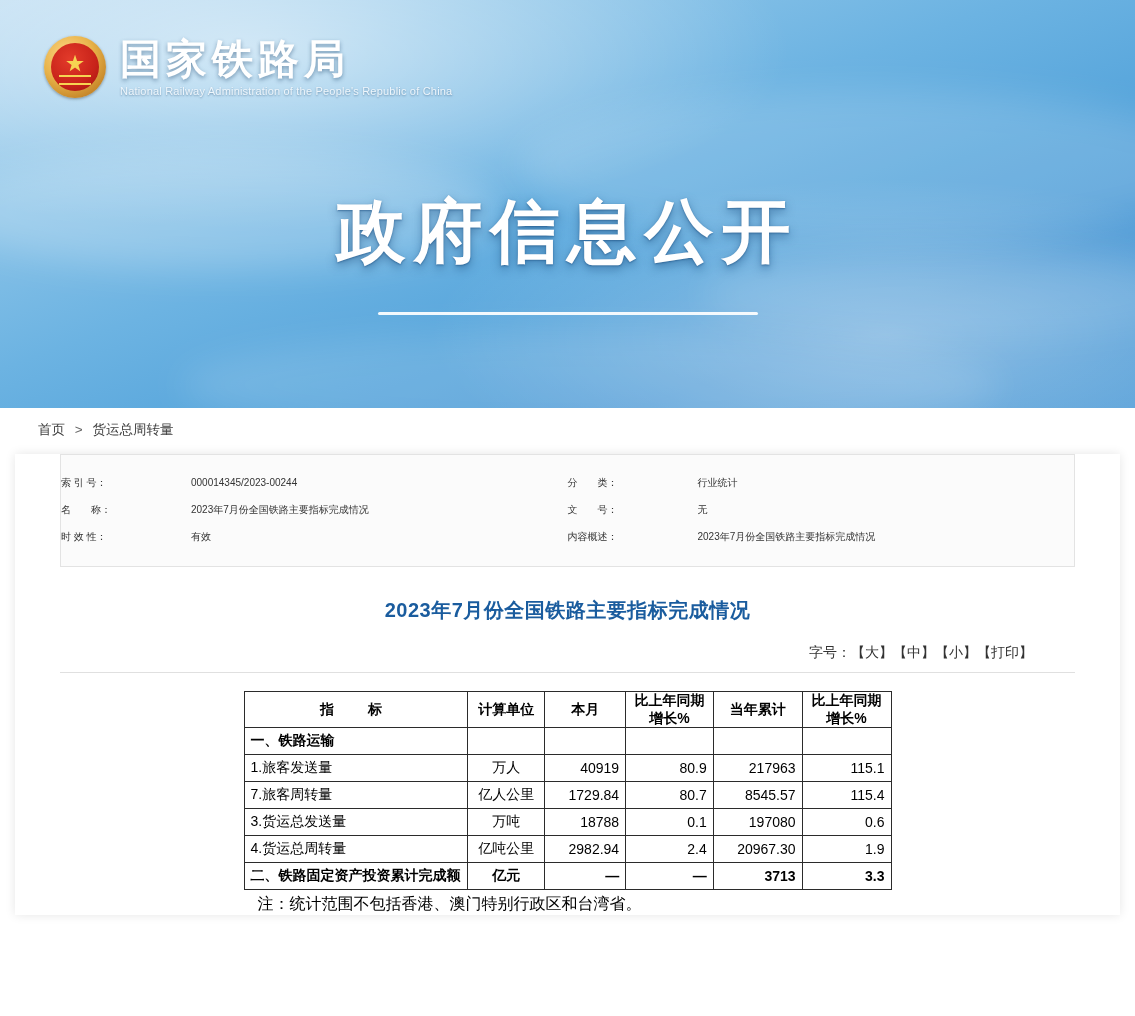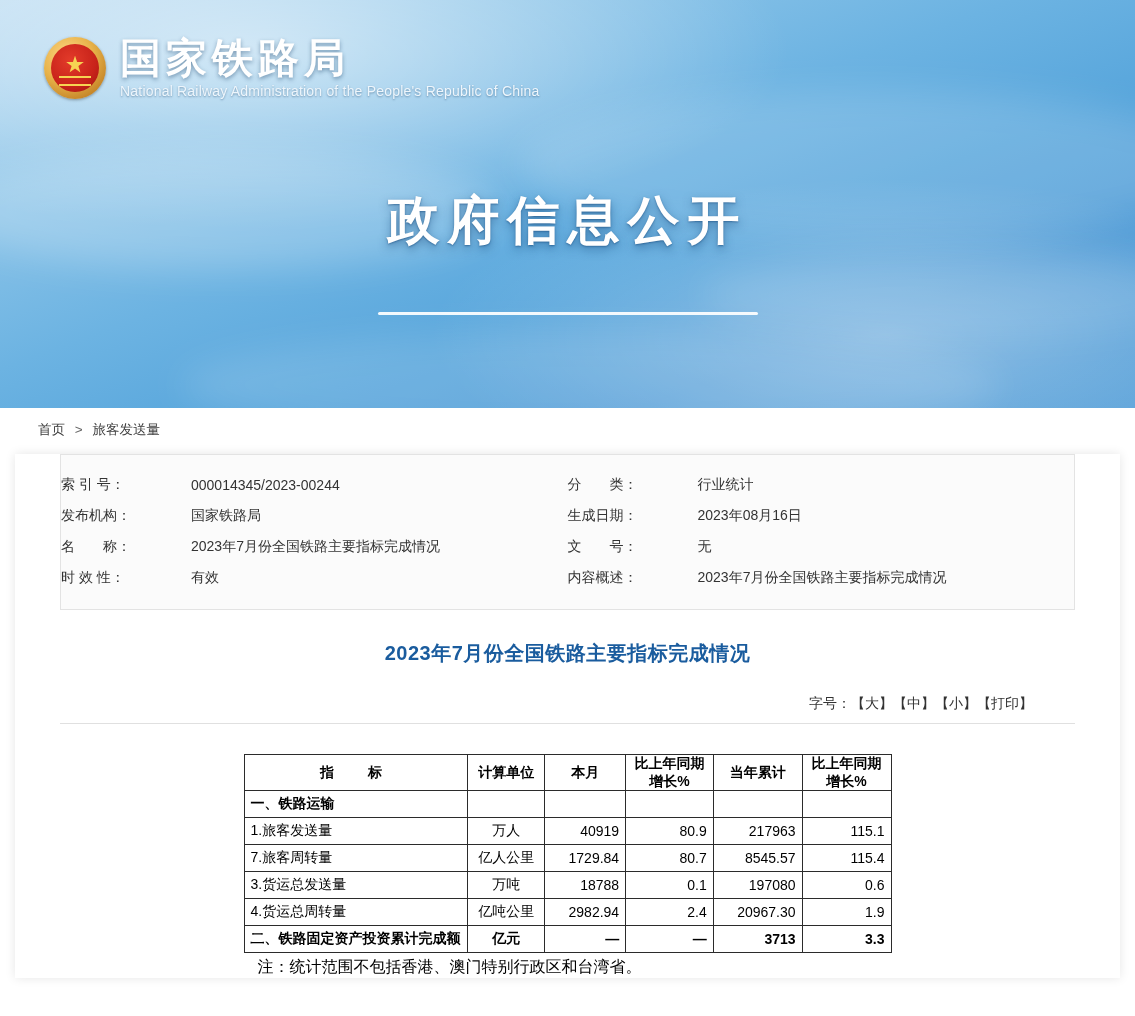--- a/index.html
+++ b/index.html
@@ -88,33 +88,33 @@
   .brand-cn {
     font-size: 41px;
     font-weight: bold;
     letter-spacing: 5px;
     color: #ffffff;
     line-height: 1.08;
     text-shadow: 0 2px 4px rgba(20,60,100,0.45);
   }
   .brand-en {
     margin-top: 3px;
-    font-size: 14px;
+    font-size: 11px;
     letter-spacing: 0.2px;
     color: #eef6fc;
     text-shadow: 0 1px 2px rgba(20,60,100,0.45);
   }
 
   .hero-title {
     position: absolute;
     left: 0;
     right: 0;
     top: 186px;
     text-align: center;
-    font-size: 52px;
+    font-size: 69px;
     font-weight: bold;
     letter-spacing: 8px;
     color: #ffffff;
     text-shadow: 0 4px 10px rgba(25,75,125,0.5), 0 1px 2px rgba(25,75,125,0.6);
   }
   .hero-rule {
     position: absolute;
     left: 50%;
     transform: translateX(-50%);
     top: 312px;
@@ -150,21 +150,21 @@
 
   .meta-box {
     border: 1px solid #e3e3e3;
     background: #fbfbfb;
     padding: 14px 0 16px 0;
     margin-top: 2px;
   }
   table.meta {
     width: 100%;
     border-collapse: collapse;
-    font-size: 14px;
+    font-size: 10px;
     color: #333;
   }
   table.meta td { padding: 6.5px 0; vertical-align: middle; }
   td.m-label {
     width: 130px;
     padding-left: 28px;
     color: #333;
     white-space: nowrap;
   }
   td.m-value { color: #333; }
@@ -181,34 +181,34 @@
     font-weight: bold;
     color: #1a5c9e;
     margin: 30px 0 0 0;
     letter-spacing: 0.5px;
   }
 
   .fontsize-bar {
     text-align: right;
     font-size: 14px;
     color: #333;
-    margin-top: 28px;
+    margin-top: 20px;
     padding-right: 42px;
   }
   .fontsize-bar .fs-item { cursor: pointer; }
   .hr-line {
     margin-top: 10px;
     border-top: 1px solid #e0e0e0;
   }
 
   
   .tbl-wrap {
     display: flex;
     justify-content: center;
-    margin-top: 30px;
+    margin-top: 18px;
   }
   table.data {
     border-collapse: collapse;
     font-size: 14px;
     color: #000;
     width: 648px;
   }
   table.data th, table.data td {
     border: 1px solid #2b2b2b;
     padding: 0 6px;
@@ -262,39 +262,33 @@
 
   <div class="hero-title">政府信息公开</div>
   <div class="hero-rule"></div>
 </div>
 
 <div class="page">
 
   <div class="breadcrumb">
     <a href="#">首页</a>
     <span class="sep">&gt;</span>
-    <a href="#">旅客发送量</a>
+    <a href="#">货运总周转量</a>
   </div>
 
   <div class="shadow-wrap">
 
     <div class="meta-box">
       <table class="meta">
         <tbody>
             <tr>
           <td class="m-label">索 引 号：</td>
           <td class="m-value">000014345/2023-00244</td>
           <td class="m-label2">分　　类：</td>
           <td class="m-value">行业统计</td>
-        </tr>
-        <tr>
-          <td class="m-label">发布机构：</td>
-          <td class="m-value">国家铁路局</td>
-          <td class="m-label2">生成日期：</td>
-          <td class="m-value">2023年08月16日</td>
         </tr>
         <tr>
           <td class="m-label">名　　称：</td>
           <td class="m-value">2023年7月份全国铁路主要指标完成情况</td>
           <td class="m-label2">文　　号：</td>
           <td class="m-value">无</td>
         </tr>
         <tr>
           <td class="m-label">时 效 性：</td>
           <td class="m-value">有效</td>

